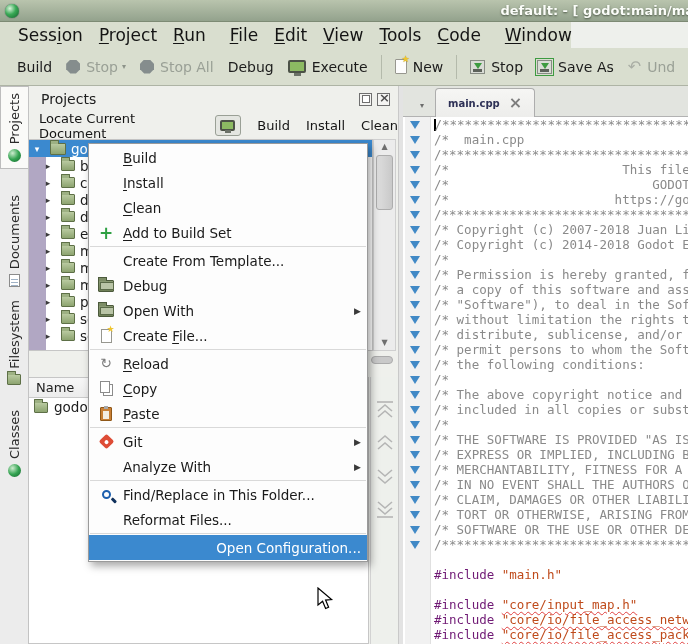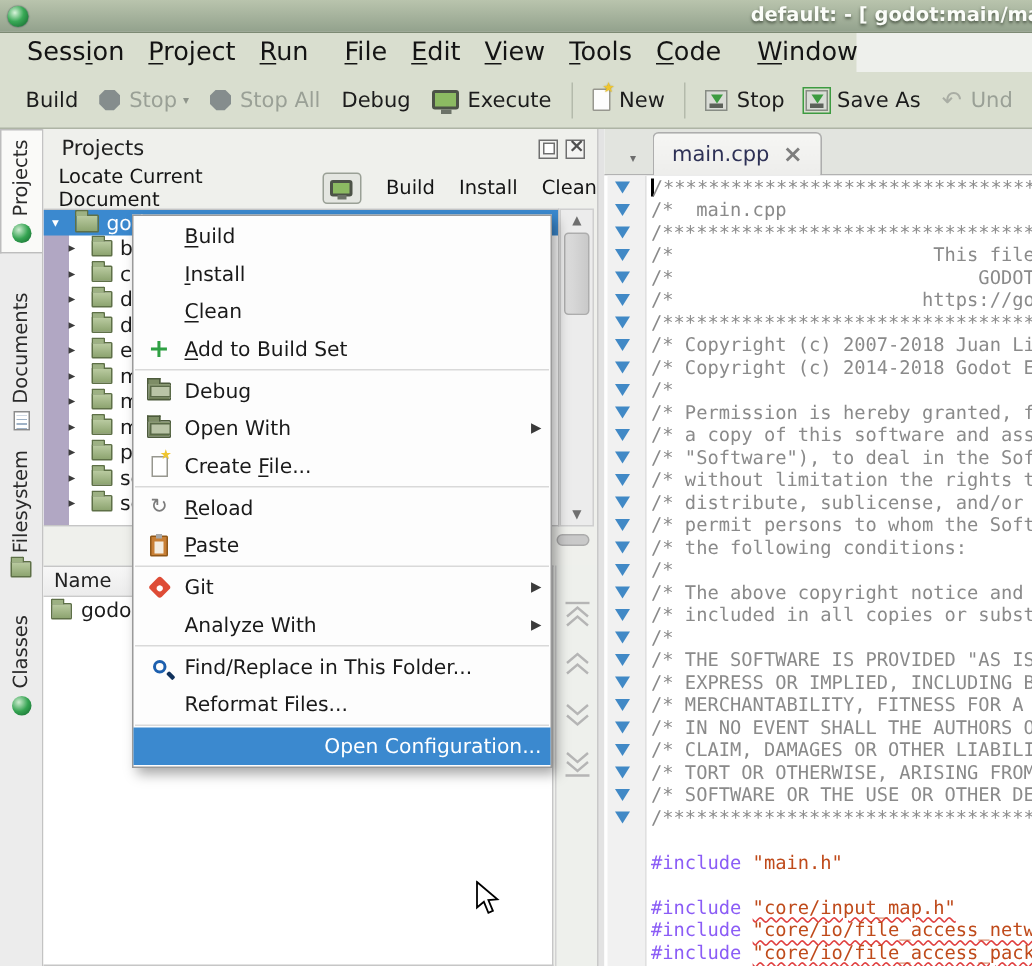--- a/index.html
+++ b/index.html
@@ -98,30 +98,30 @@
     display:flex; flex-direction:column; align-items:center; gap:13px; padding-top:23px; }
   .movecol svg { display:block; }
 
   
   .vsplit { position:absolute; left:398px; top:86px; width:5px; height:558px; background:#e3e3e3; border-left:1px solid #c9c9c9; }
   .editor { position:absolute; left:403px; top:86px; width:285px; height:558px; background:#fff; }
   .tabbar { position:absolute; left:0; top:0; width:285px; height:31px; background:#e2e4df; border-bottom:1px solid #b2b2b2; }
   .tab-corner { position:absolute; left:17px; top:15px; font-size:8px; color:#6d6d6d; }
   .tab { position:absolute; left:32px; top:2px; height:29px; background:linear-gradient(#f6f6f4,#ededeb);
     border:1px solid #adadad; border-bottom:none; border-radius:4px 4px 0 0; display:flex; align-items:center; gap:9px; padding:0 12px; }
-  .tab-label { font-size:14px; font-weight:normal; color:#2e3156; }
+  .tab-label { font-size:10px; font-weight:bold; color:#2e3156; }
   .tab-close { font-size:16px; font-weight:bold; color:#7d7d7d; line-height:10px; }
 
   .codearea { position:absolute; left:0; top:31px; width:285px; height:527px; background:#fff; overflow:hidden; }
   .foldcol { position:absolute; left:2px; top:0; width:26px; height:527px; background:#f1f1f1; border-right:1px solid #e0e0e0; }
   .cline { position:relative; height:15px; line-height:15px; font-family:"DejaVu Sans Mono", monospace; font-size:12.5px; white-space:pre; padding-left:31px; }
   .cline .fold { position:absolute; left:7px; top:4px; width:0; height:0;
     border-left:5.5px solid transparent; border-right:5.5px solid transparent; border-top:8px solid #4189c6; }
   .com { color:#8a8a8a; }
-  .pp  { color:#8b5cf6; }
+  .pp  { color:#701a75; }
   .str { color:#bf4a1a; }
   .strE { color:#bf4a1a; text-decoration:underline wavy #e04040 1px; text-underline-offset:2px; }
   .caret { display:inline-block; width:1.5px; height:12px; background:#000; vertical-align:-2px; margin-right:-1px; }
 
   
   .ctxmenu { position:absolute; left:88px; top:143px; width:280px; background:#fdfdfd; border:1px solid #9a9a9a;
     box-shadow:3px 4px 8px rgba(0,0,0,.35); padding:1px 0; z-index:50; }
   .cm-item { height:25px; display:flex; align-items:center; gap:8px; padding:0 6px 0 8px; font-size:13.5px; color:#1a1a1a; }
   .cm-item .cm-icon { width:18px; flex:0 0 auto; display:flex; justify-content:center; }
   .cm-item.selected { background:#3b89cf; color:#fff;justify-content:flex-end; }
@@ -436,20 +436,24 @@
       <span class="cm-label"><span class="mn">C</span>lean</span>
     </div>
     <div class="cm-item">
       <span class="cm-icon">
         <span class="mi mi-plus">+</span>
       </span>
       <span class="cm-label"><span class="mn">A</span>dd to Build Set</span>
     </div>
     <div class="cm-sep"></div>
     <div class="cm-item">
+      <span class="cm-icon"></span>
+      <span class="cm-label">Create From Template...</span>
+    </div>
+    <div class="cm-item">
       <span class="cm-icon">
         <span class="mi mi-folderopen"></span>
       </span>
       <span class="cm-label">Debug</span>
     </div>
     <div class="cm-item">
       <span class="cm-icon">
         <span class="mi mi-folderopen"></span>
       </span>
       <span class="cm-label">Open With</span>
@@ -460,20 +464,26 @@
         <span class="mi mi-filenew"></span>
       </span>
       <span class="cm-label">Create <span class="mn">F</span>ile...</span>
     </div>
     <div class="cm-sep"></div>
     <div class="cm-item">
       <span class="cm-icon">
         <span class="mi mi-reload">↻</span>
       </span>
       <span class="cm-label"><span class="mn">R</span>eload</span>
+    </div>
+    <div class="cm-item">
+      <span class="cm-icon">
+        <span class="mi mi-copy"></span>
+      </span>
+      <span class="cm-label"><span class="mn">C</span>opy</span>
     </div>
     <div class="cm-item">
       <span class="cm-icon">
         <span class="mi mi-paste"></span>
       </span>
       <span class="cm-label"><span class="mn">P</span>aste</span>
     </div>
     <div class="cm-sep"></div>
     <div class="cm-item">
       <span class="cm-icon">

